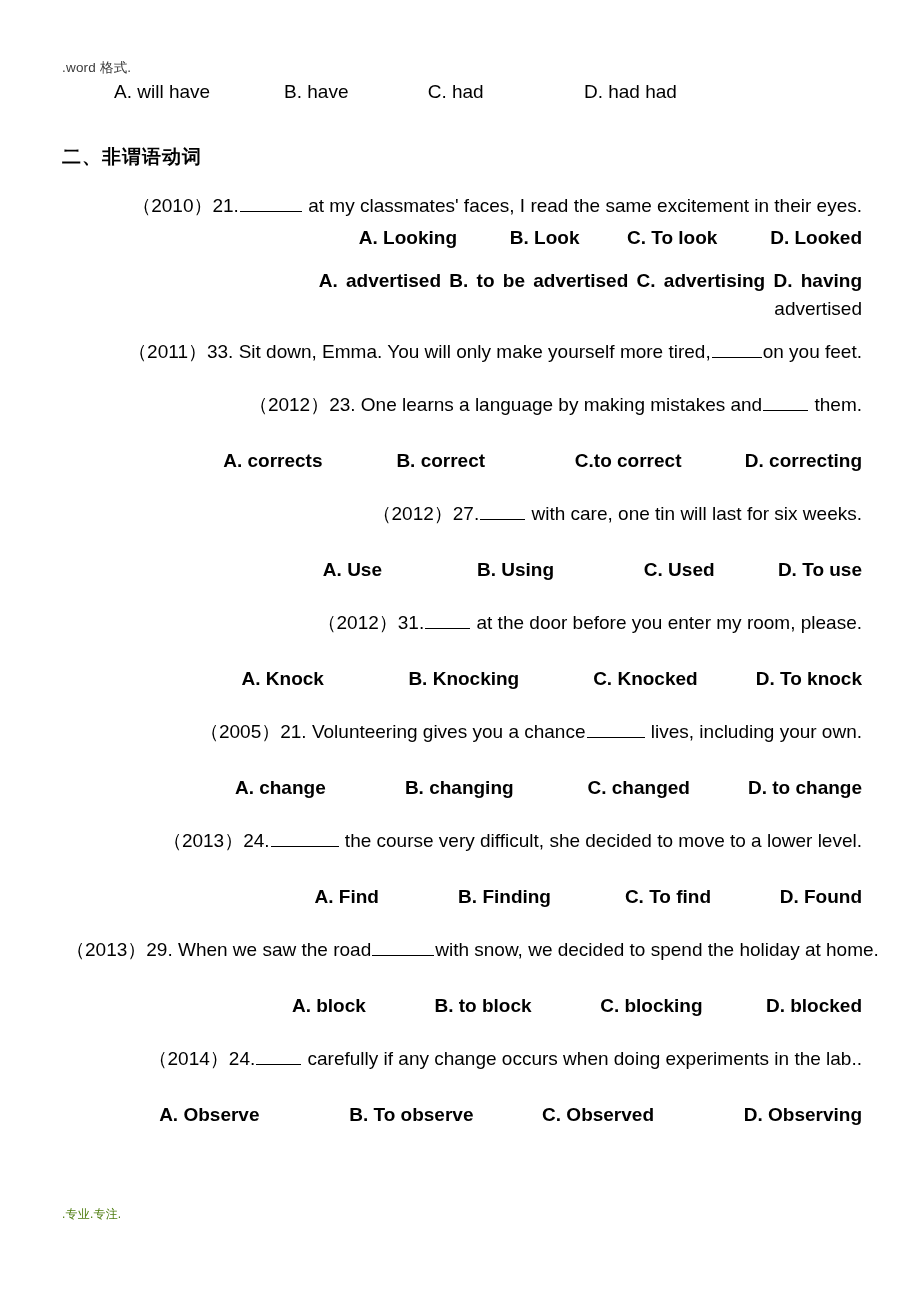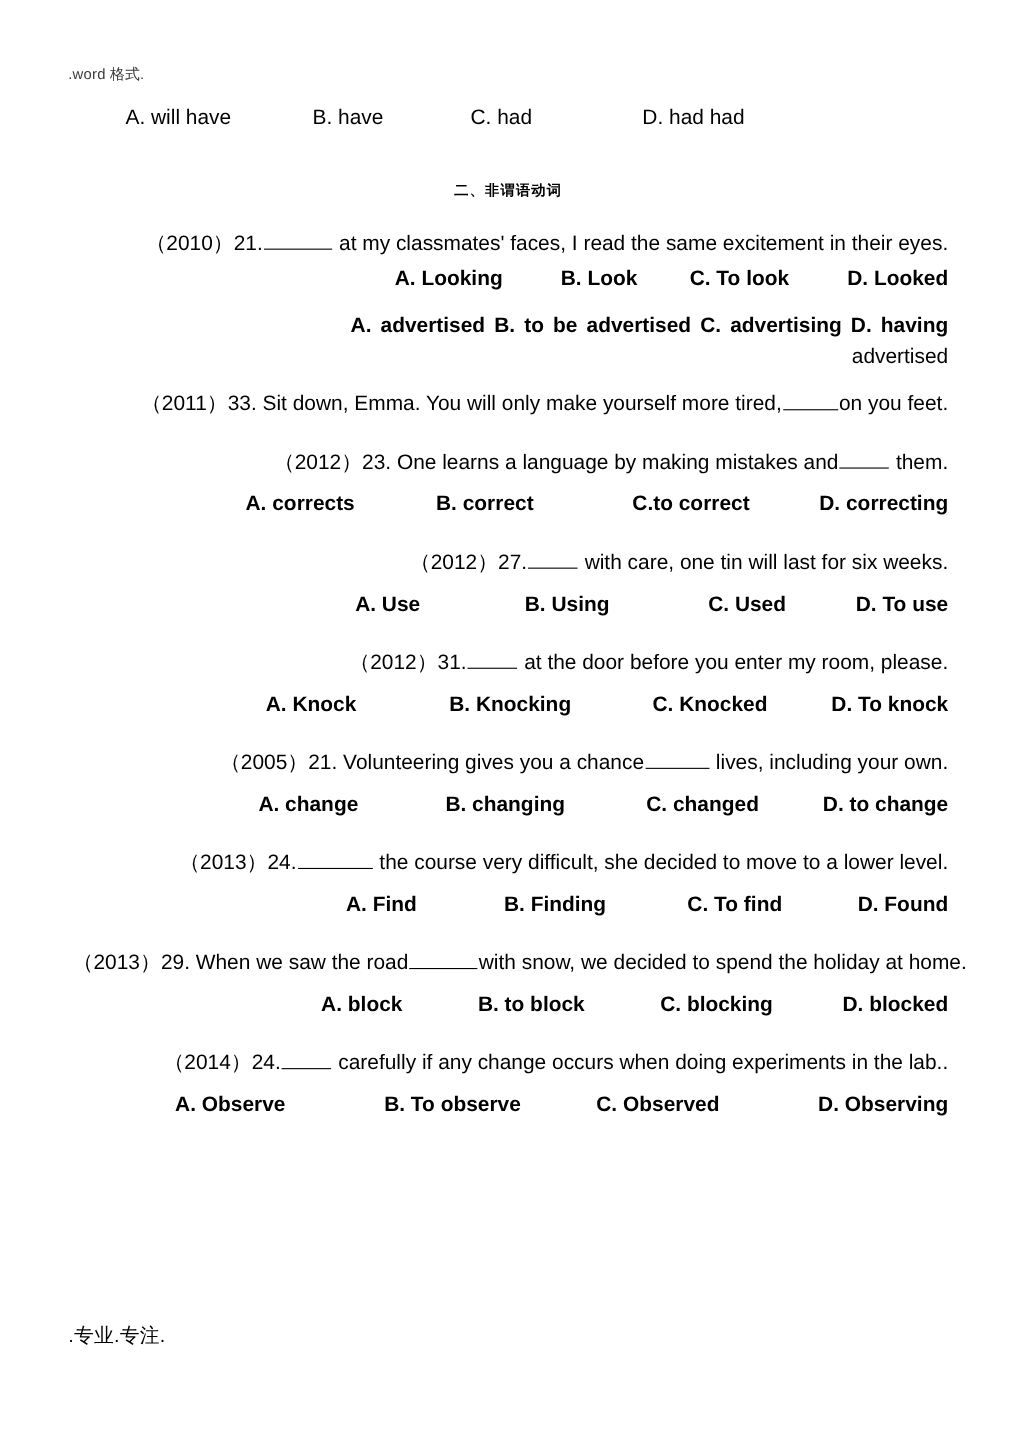--- a/index.html
+++ b/index.html
@@ -33,47 +33,47 @@
     font-size: 13.5px;
     line-height: 16px;
     color: #3a3a3a;
     letter-spacing: 0.2px;
     white-space: nowrap;
   }
   .running-foot {
     position: absolute;
     left: 62px;
     top: 1206px;
-    font-size: 18px;
+    font-size: 12px;
     line-height: 16px;
-    color: #000000;
+    color: #4d7c0f;
     letter-spacing: 0.2px;
     white-space: nowrap;
   }
 
   
   .content {
     position: absolute;
     left: 62px;
-    top: 96px;
+    top: 80px;
     width: 800px;
   }
 
   .answerline {
     font-size: 19px;
     line-height: 24px;
     white-space: pre;
     margin: 0 0 0 0;
     padding-left: 32px;
   }
 
   .section-heading {
-    font-size: 13px;
+    font-size: 19px;
     font-weight: bold;
-    text-align: center;
+    text-align: left;
     margin: 40px 0 0 0;
     line-height: 26px;
     width: 800px;
     letter-spacing: 1px;
   }
 
   .qblock {
     margin-top: 22px;
     text-align: right;
   }
@@ -96,21 +96,21 @@
   }
 
   .opts {
     font-size: 19px;
     line-height: 28px;
     margin: 4px 0 0 0;
     white-space: pre;
     padding-left: 30px;
     font-weight: bold;
   }
-  .opts.gap { margin-top: 10px; }
+  .opts.gap { margin-top: 28px; }
 
   
   .opts.justified {
     white-space: nowrap;
     padding-left: 30px;
     word-spacing: 3px;
   }
   .opts-wrap {
     font-size: 19px;
     line-height: 28px;

